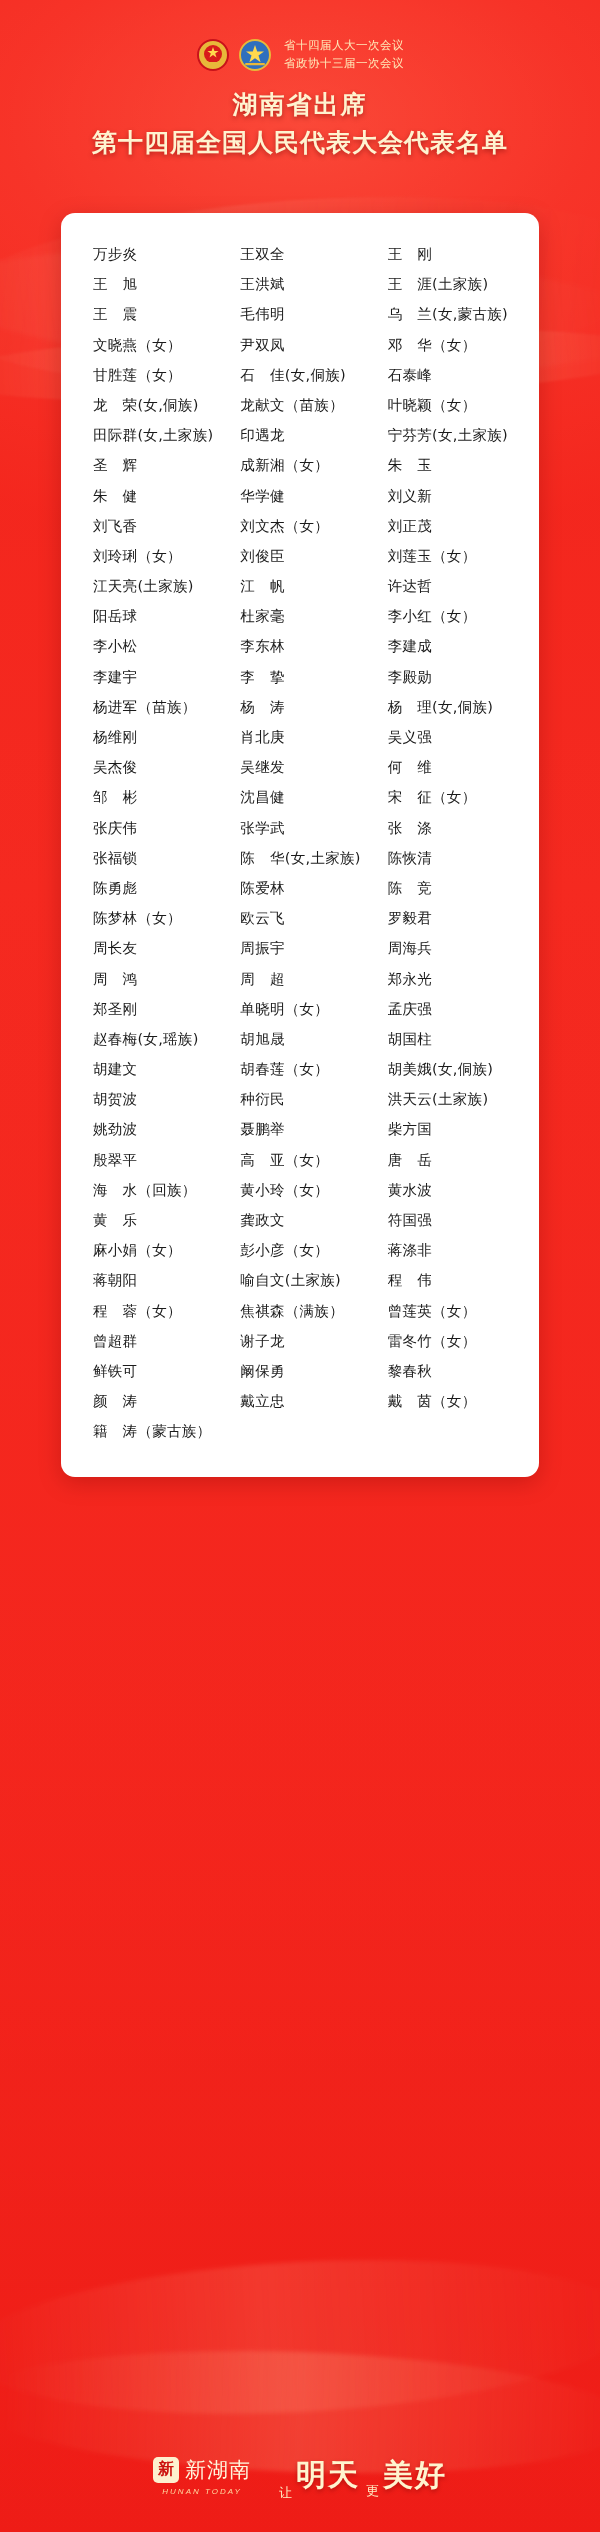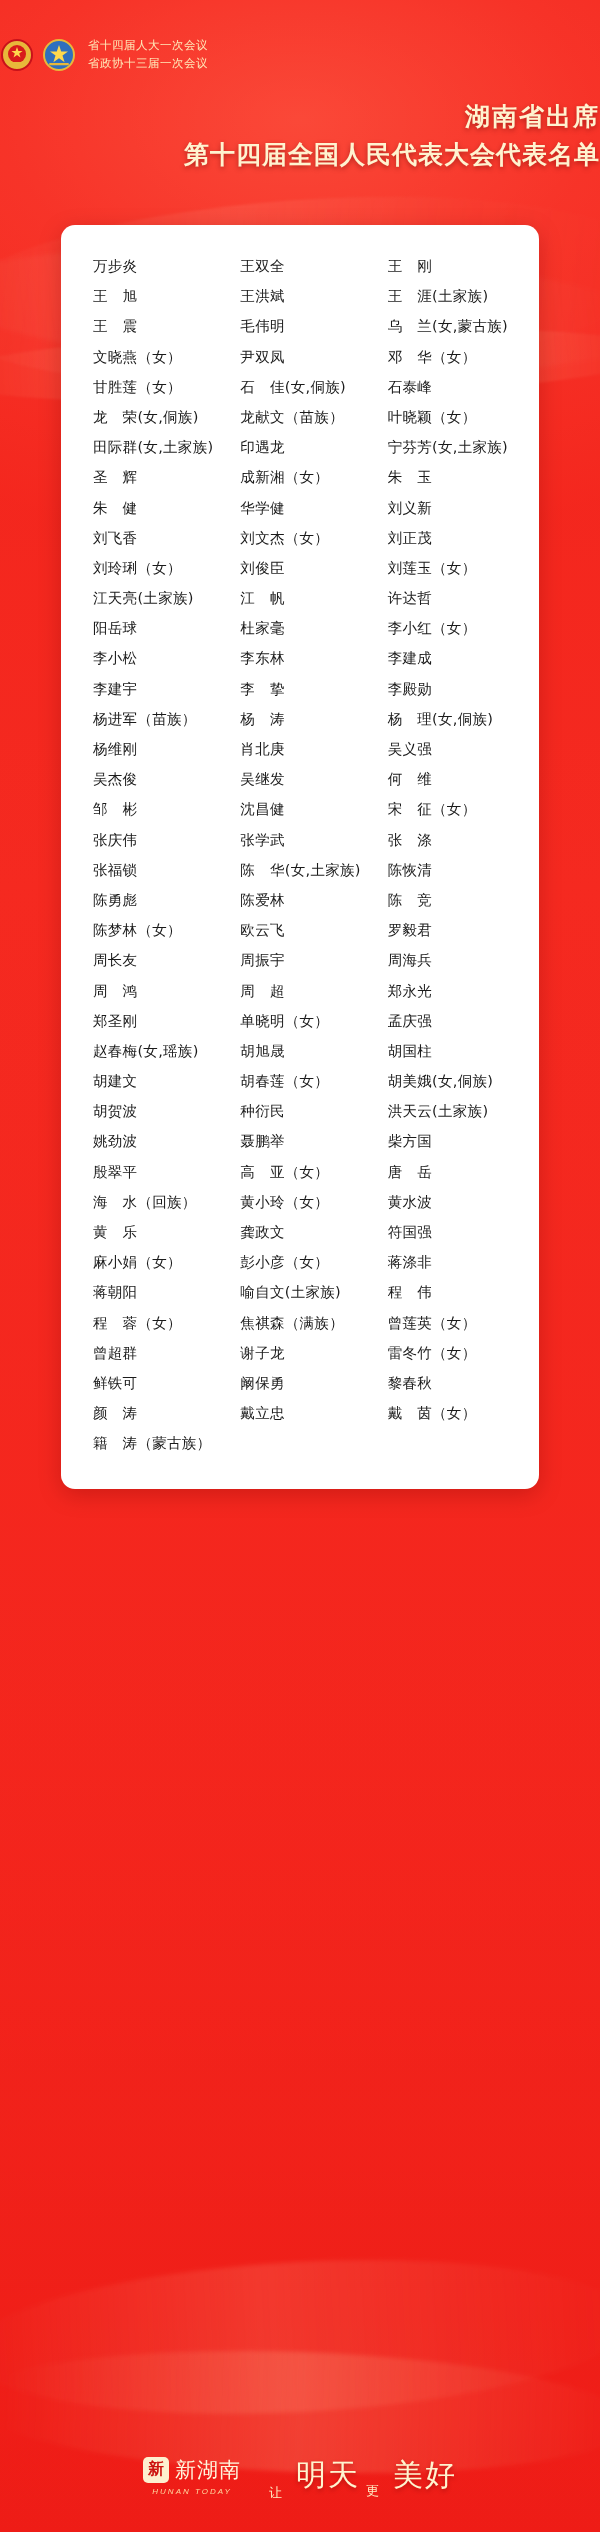--- a/index.html
+++ b/index.html
@@ -62,21 +62,21 @@
     font-family: "DejaVu Serif", "Liberation Serif", serif;
     pointer-events: none;
     white-space: nowrap;
   }
 
   
   .header-row {
     position: relative;
     display: flex;
     align-items: center;
-    justify-content: flex-start;
+    justify-content: center;
     gap: 8px;
     padding-top: 38px;
   }
   .emblem {
     position: relative;
     width: 34px;
     height: 34px;
   }
   .emblem svg { display: block; }
   .header-texts {
@@ -89,22 +89,22 @@
   .header-line {
     color: #ffe9b8;
     font-size: 11.5px;
     letter-spacing: 0.5px;
     line-height: 1.35;
     white-space: nowrap;
   }
 
   .title-block {
     position: relative;
-    margin-top: 26px;
-    text-align: right;
+    margin-top: 14px;
+    text-align: center;
   }
   .title-main-1 {
     color: #fff3d0;
     font-size: 25px;
     font-weight: bold;
     letter-spacing: 2px;
     line-height: 1.5;
     text-shadow: 0 2px 5px rgba(90,0,0,0.45);
     font-family: "DejaVu Serif", "Liberation Serif", serif;
   }
@@ -238,25 +238,24 @@
     color: #ffeec4;
     font-size: 13px;
     line-height: 1.15;
     writing-mode: vertical-rl;
     letter-spacing: 1px;
     font-family: "DejaVu Serif", "Liberation Serif", serif;
   }
   .slogan-big {
     color: #fff4cf;
     font-size: 30px;
-    font-weight: normal;
+    font-weight: bold;
     letter-spacing: 2px;
     font-family: "DejaVu Serif", "Liberation Serif", serif;
     text-shadow: 0 2px 4px rgba(100,0,0,0.4);
-    margin-left: 10px;
   }
 </style>
 </head>
 <body>
 
 <div class="poster">
 
   <div class="ribbon ribbon-1"></div>
   <div class="ribbon ribbon-2"></div>
   <div class="ribbon ribbon-3"></div>

